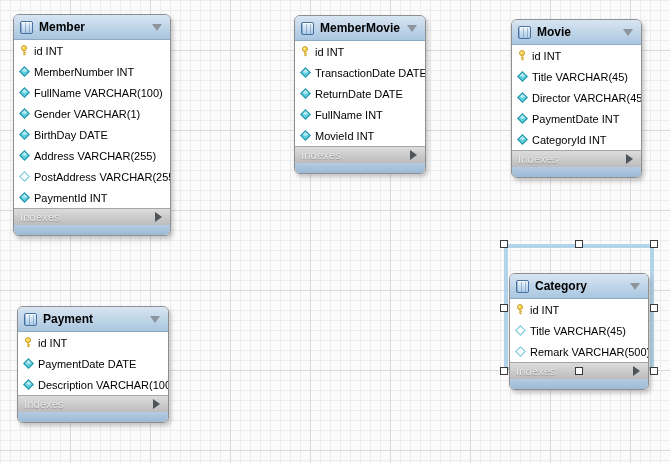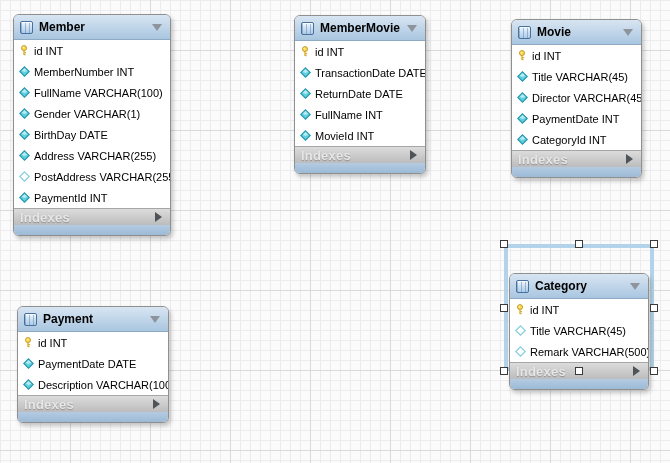--- a/index.html
+++ b/index.html
@@ -52,21 +52,21 @@
   }
   .col-icon{width:11px;height:11px;flex:0 0 11px;display:flex;}
   .col-icon svg{width:11px;height:11px;display:block;}
   .tbl-footer{
     height:17px;display:flex;align-items:center;
     padding:0 8px 0 6px;box-sizing:border-box;
     background:linear-gradient(#dcdcdc,#bcbcbc);
     border-top:1px solid #a6a6a6;
   }
   .ftr-label{
-    font-size:13px;font-weight:bold;color:#e7e7e7;
+    font-size:11px;font-weight:normal;color:#e7e7e7;
     text-shadow:0 1px 1px #8f8f8f;letter-spacing:.2px;
   }
   .ftr-arrow{
     margin-left:auto;width:0;height:0;
     border-top:5px solid transparent;border-bottom:5px solid transparent;
     border-left:7px solid #4f5459;
   }
   .tbl-bottom{height:10px;background:linear-gradient(#b4cbe2,#9cbad6);}
   .sel-frame{
     position:absolute;z-index:1;box-sizing:border-box;

